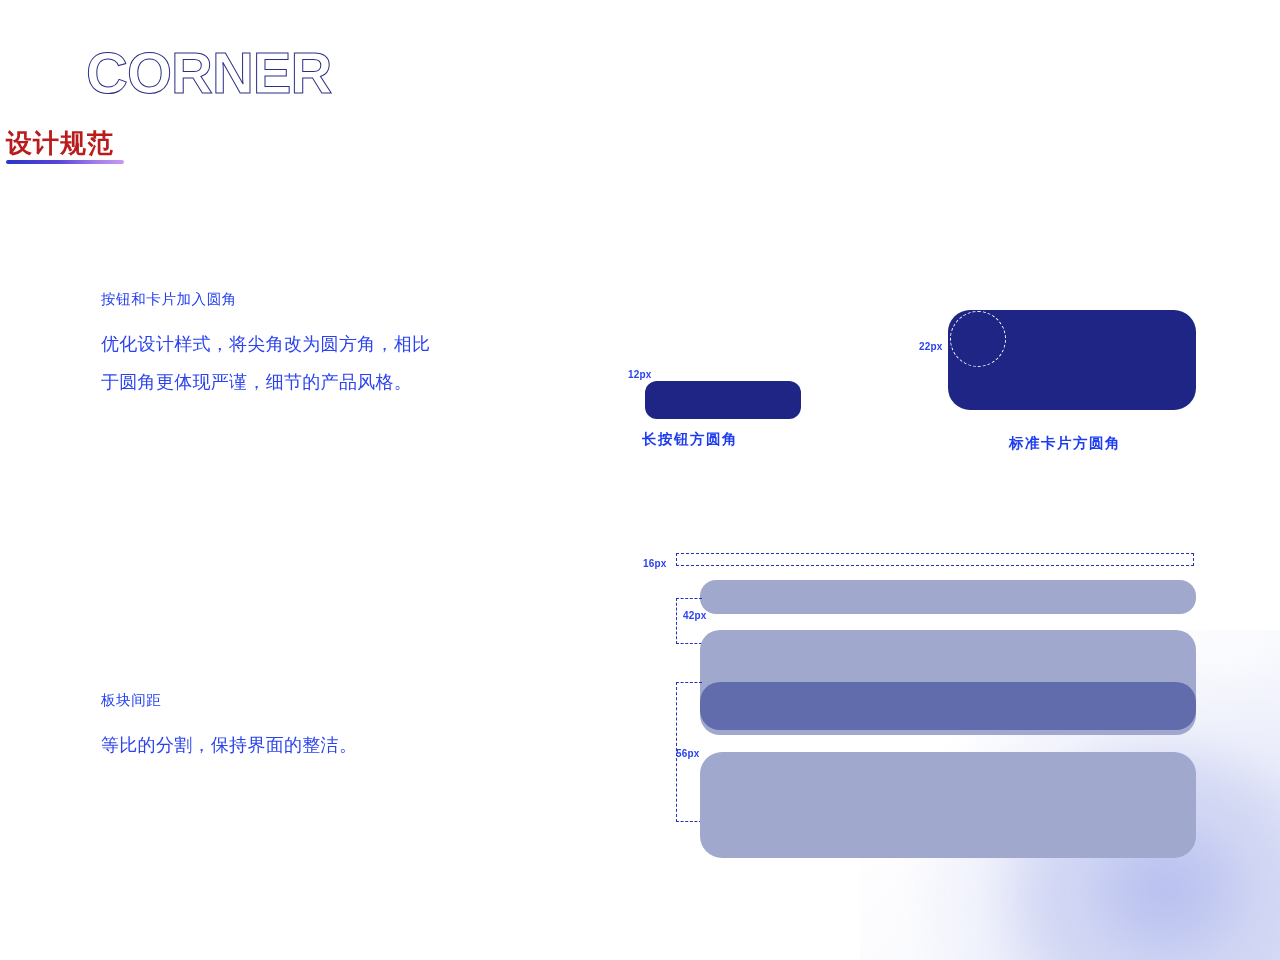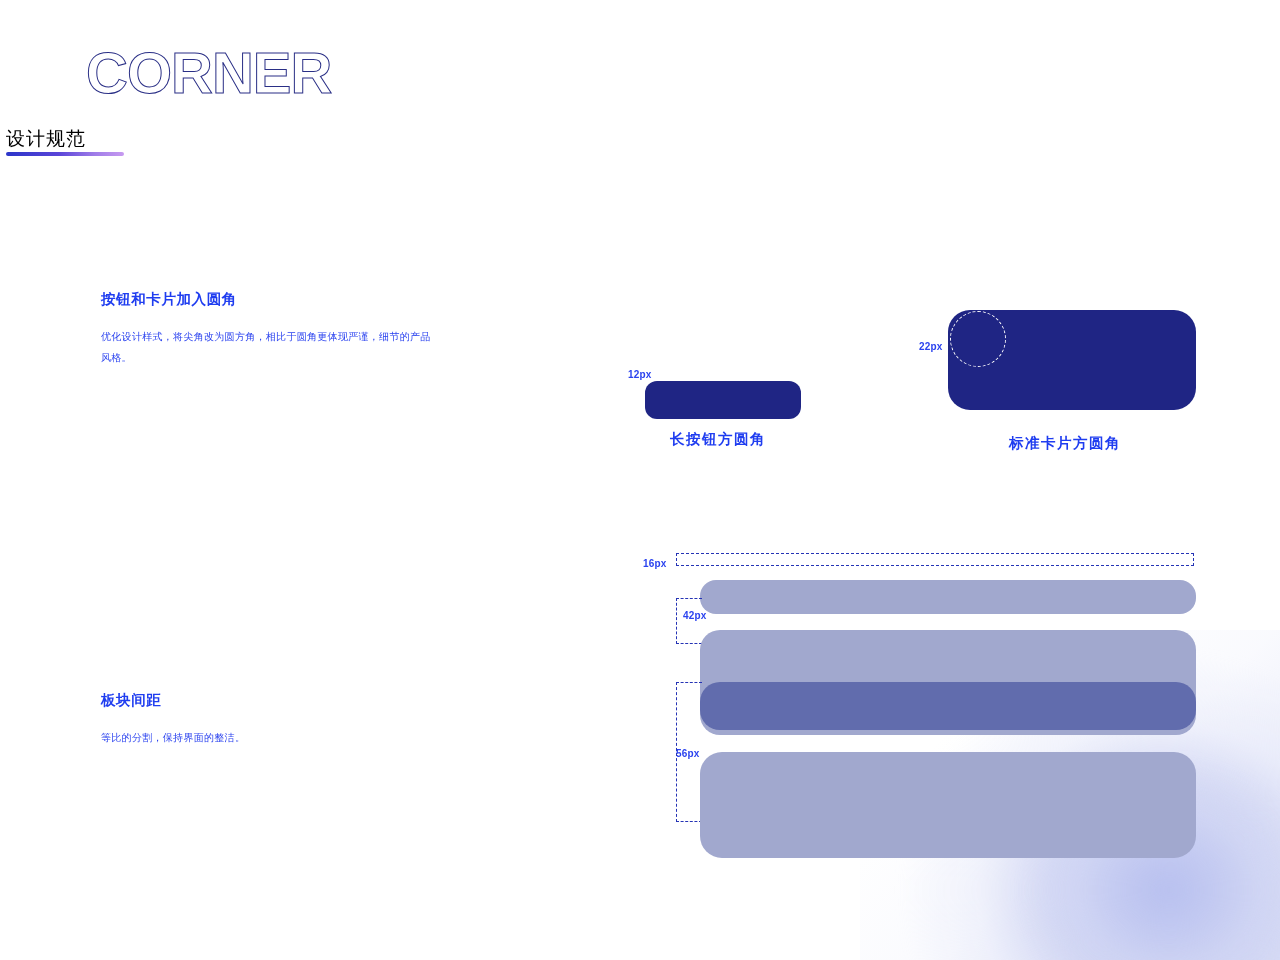--- a/index.html
+++ b/index.html
@@ -86,47 +86,47 @@
     color: #1e2585;
     white-space: nowrap;
   }
   .subtitle-wrap {
     position: absolute;
     left: 6px;
     top: 128px;
     display: inline-block;
   }
   .subtitle {
-    font-size: 19px;
-    font-weight: 400;
-    color: #000000;
+    font-size: 26px;
+    font-weight: 700;
+    color: #b91c1c;
     letter-spacing: 1px;
     line-height: 1.2;
     white-space: nowrap;
   }
   .subtitle-underline {
     margin-top: 1px;
     height: 4px;
     width: 118px;
     background: linear-gradient(90deg, #2b35c9 0%, #5a45d8 45%, #9f7ce8 75%, #c79af0 100%);
     border-radius: 2px;
   }
 
   
   .section-title {
     position: absolute;
     font-size: 14.5px;
-    font-weight: 700;
+    font-weight: 400;
     color: #1f3df0;
     letter-spacing: 0.6px;
     white-space: nowrap;
   }
   .section-body {
     position: absolute;
-    font-size: 10px;
+    font-size: 18px;
     font-weight: 400;
     color: #2b43ef;
     letter-spacing: 0.3px;
     line-height: 2.1;
   }
   #sec1-title { left: 101px; top: 290px; }
   #sec1-body  { left: 101px; top: 326px; width: 330px; }
   #sec2-title { left: 101px; top: 691px; }
   #sec2-body  { left: 101px; top: 727px; width: 330px; }
 
@@ -180,21 +180,21 @@
   #card-px { left: 919px; top: 301px; margin-top: 40px; }
 
   .shape-caption {
     position: absolute;
     font-size: 14.5px;
     font-weight: 700;
     color: #1f3df0;
     letter-spacing: 1.5px;
     white-space: nowrap;
   }
-  #btn-caption  { left: 670px; top: 430px; font-family: Liberation Serif, serif; }
+  #btn-caption  { left: 642px; top: 430px; font-family: Liberation Serif, serif; }
   #card-caption { left: 1009px; top: 434px; }
 
   
   .bar {
     position: absolute;
     background: #a1a8ce;
     left: 700px;
     width: 496px;
   }
   #bar1 { top: 580px; height: 34px; border-radius: 16px; }

